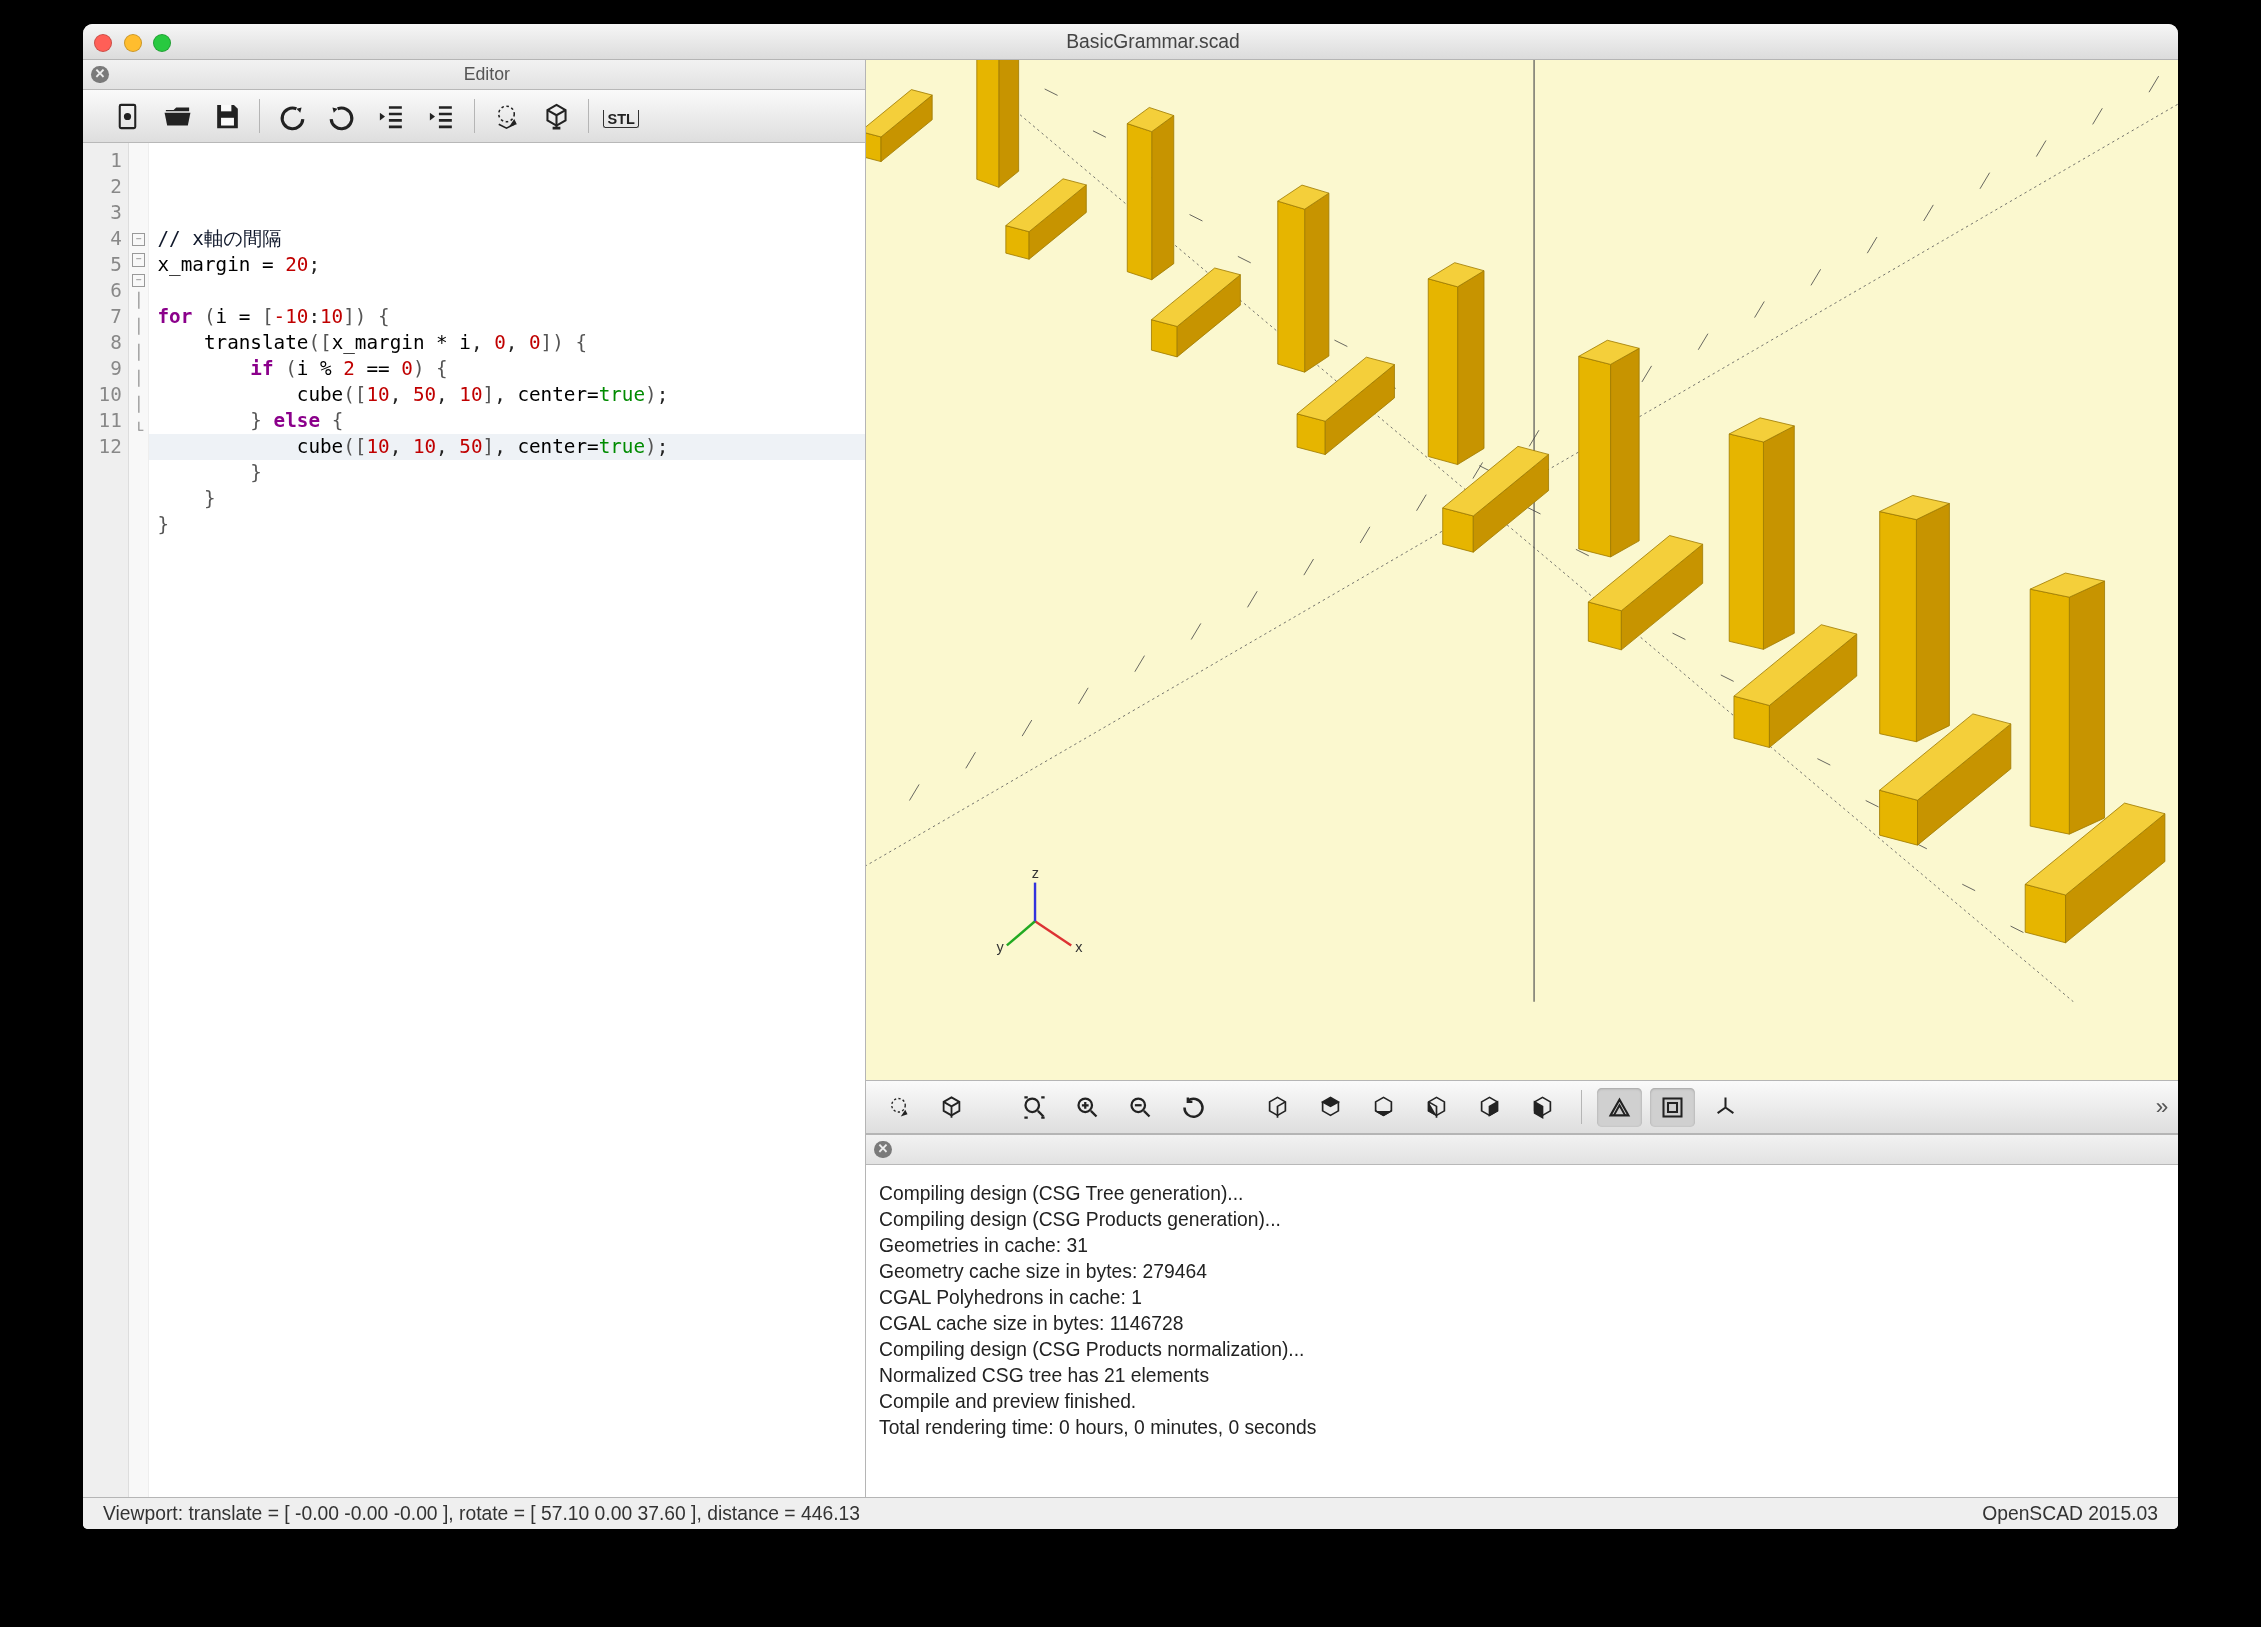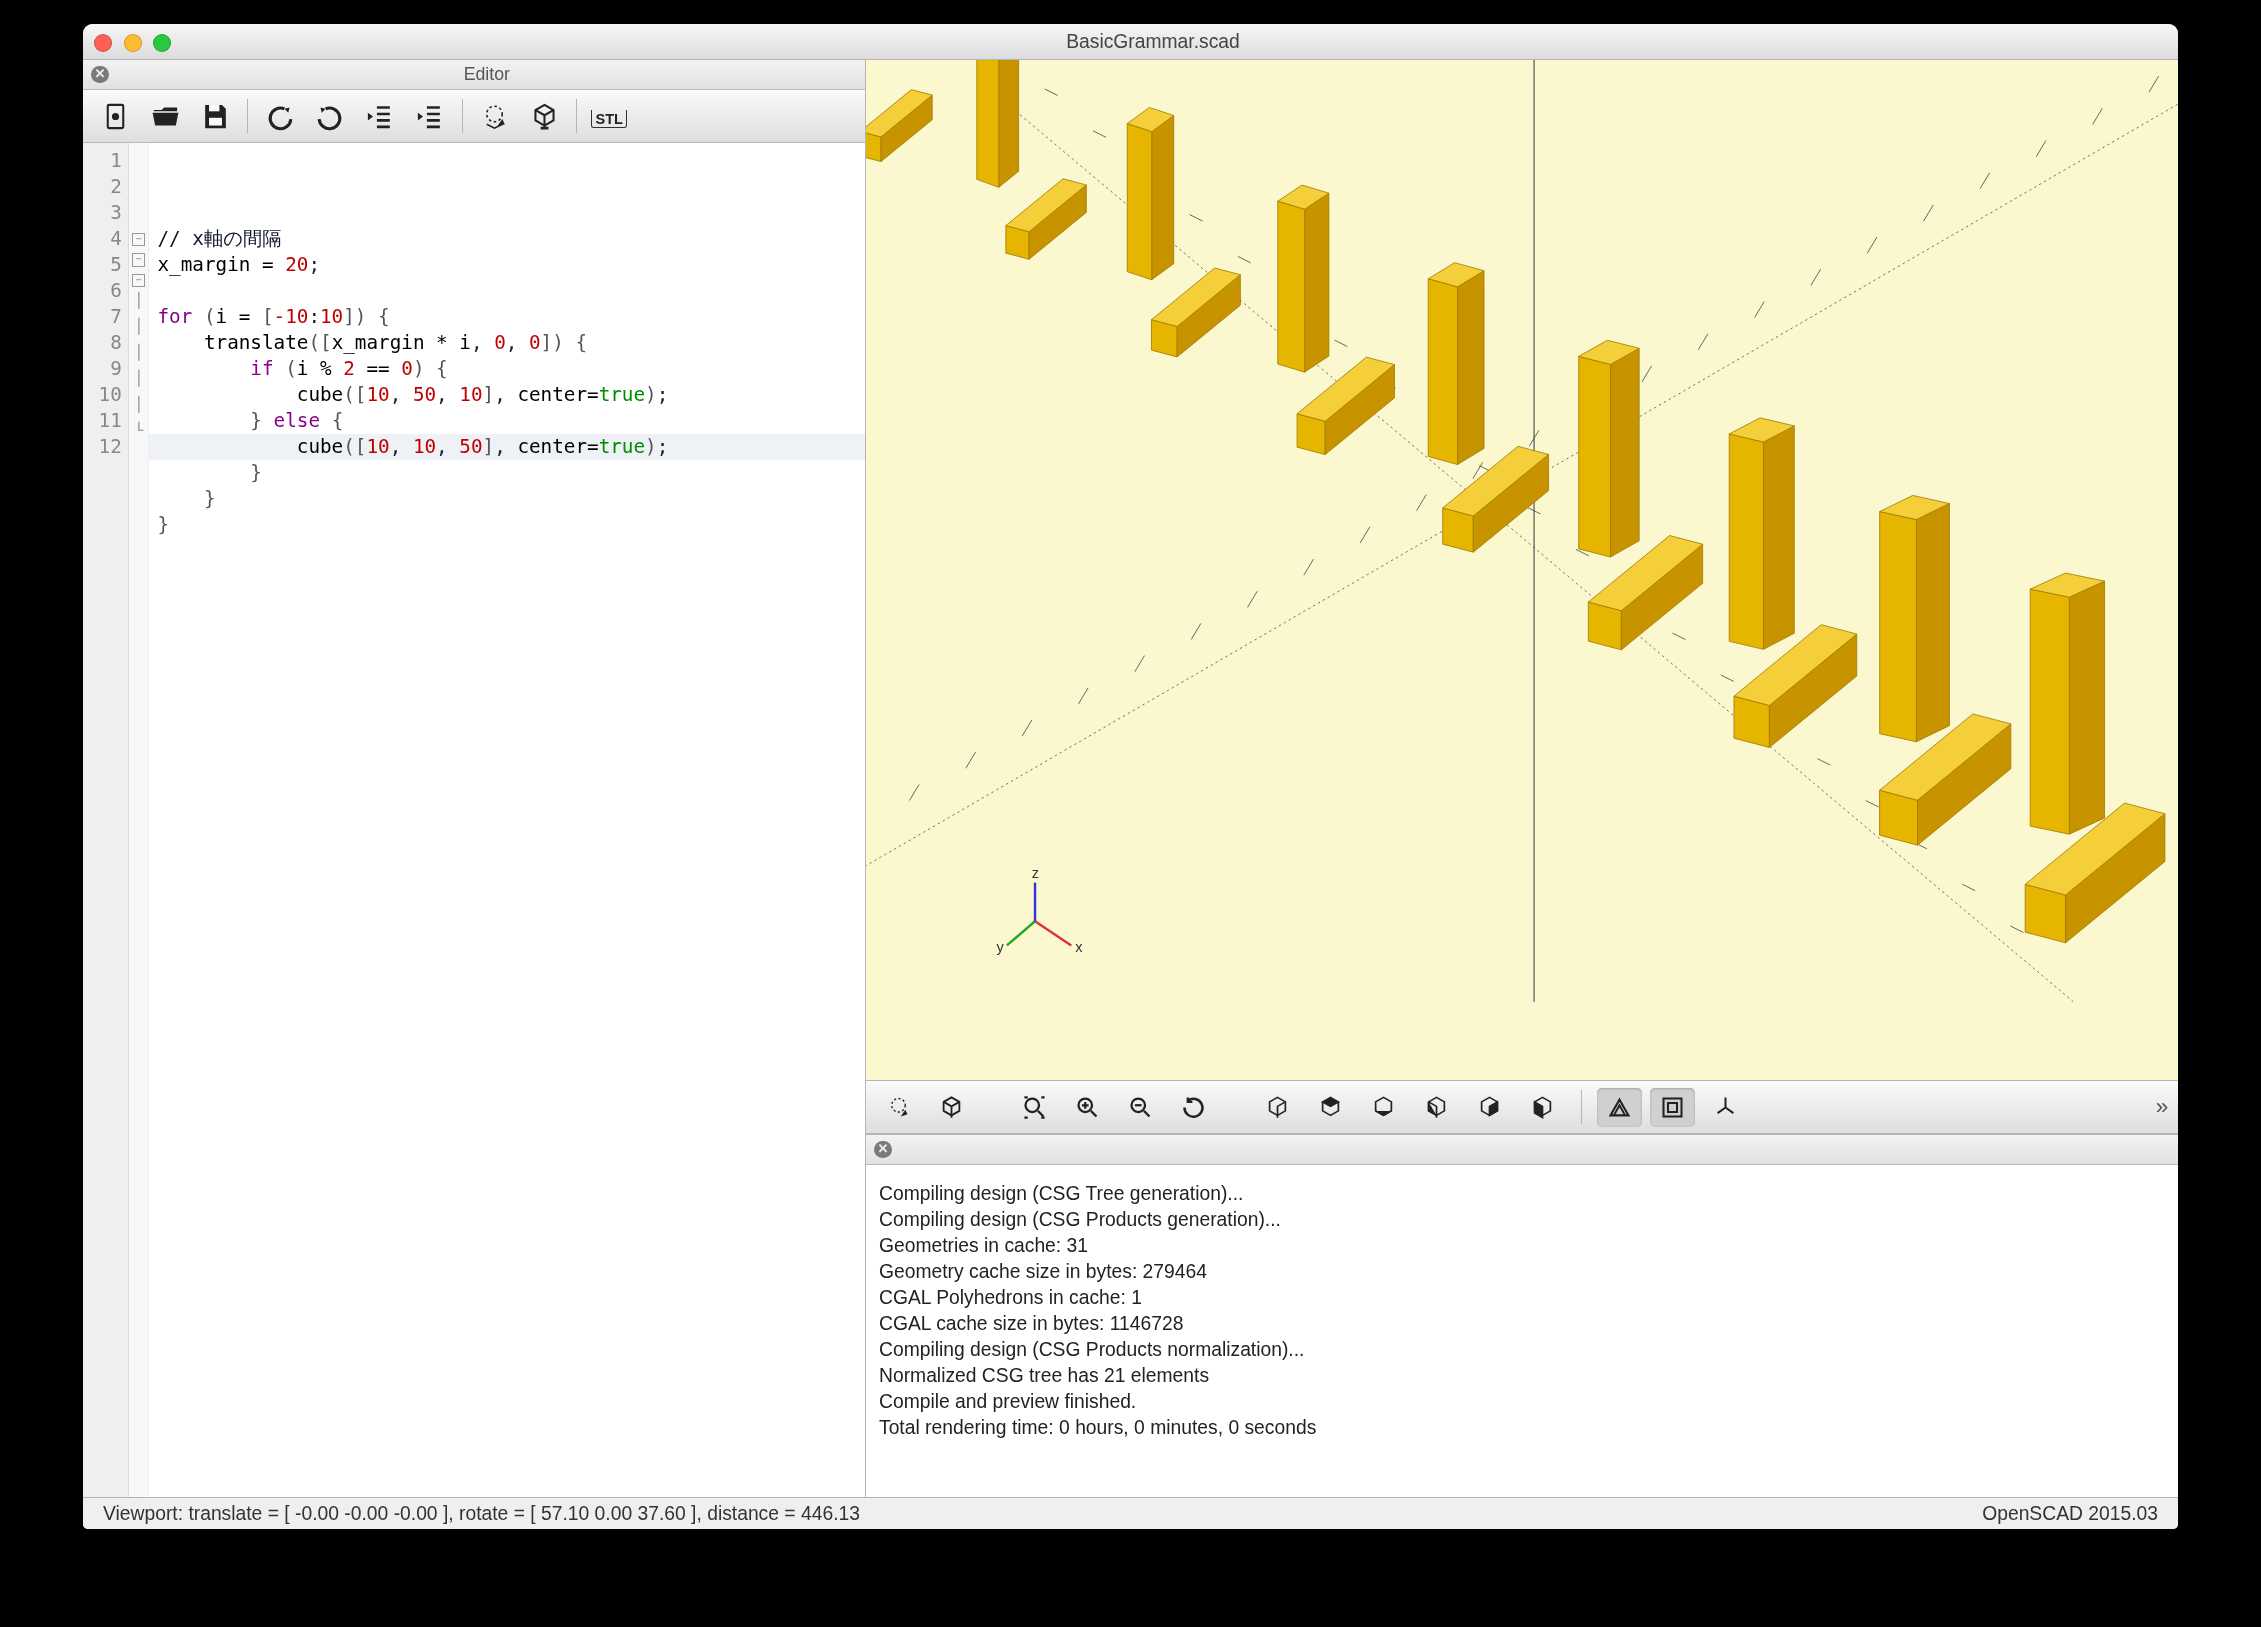--- a/index.html
+++ b/index.html
@@ -104,21 +104,21 @@
     text-align:center;
     font-size: 17.7px;
     color:#555;
   }
   .editor-toolbar {
     height: 52px;
     background: linear-gradient(#fafafa,#dedede);
     border-bottom: 0.8px solid #b8b8b8;
     display: flex;
     align-items: center;
-    padding: 0 10px;
+    padding: 0 22px;
     gap: 4.8px;
   }
   .tbtn {
     width: 45px; height: 39px;
     display:flex;
     align-items:center;
     justify-content:center;
     border-radius:4.8px;
   }
   .tbtn svg { width: 31px; height: 31px; }
@@ -175,21 +175,21 @@
     position:relative;
     flex:1;
   }
   .code-lines .hl-line {
     position:absolute;
     left:0; right:0;
     height:26px;
     background:#eef2f6;
   }
   .c-comm { color:#0f172a; }
-  .c-key  { color:#8b008b; font-weight:normal; }
+  .c-key  { color:#8b008b; font-weight:bold; }
   .c-num  { color:#c00000; }
   .c-bool { color:#008b00; }
   .c-id   { color:#000; }
   .c-op   { color:#000; }
   .c-par  { color:#555; }
 
   
   .right-pane {
     flex:1;
     display:flex;

